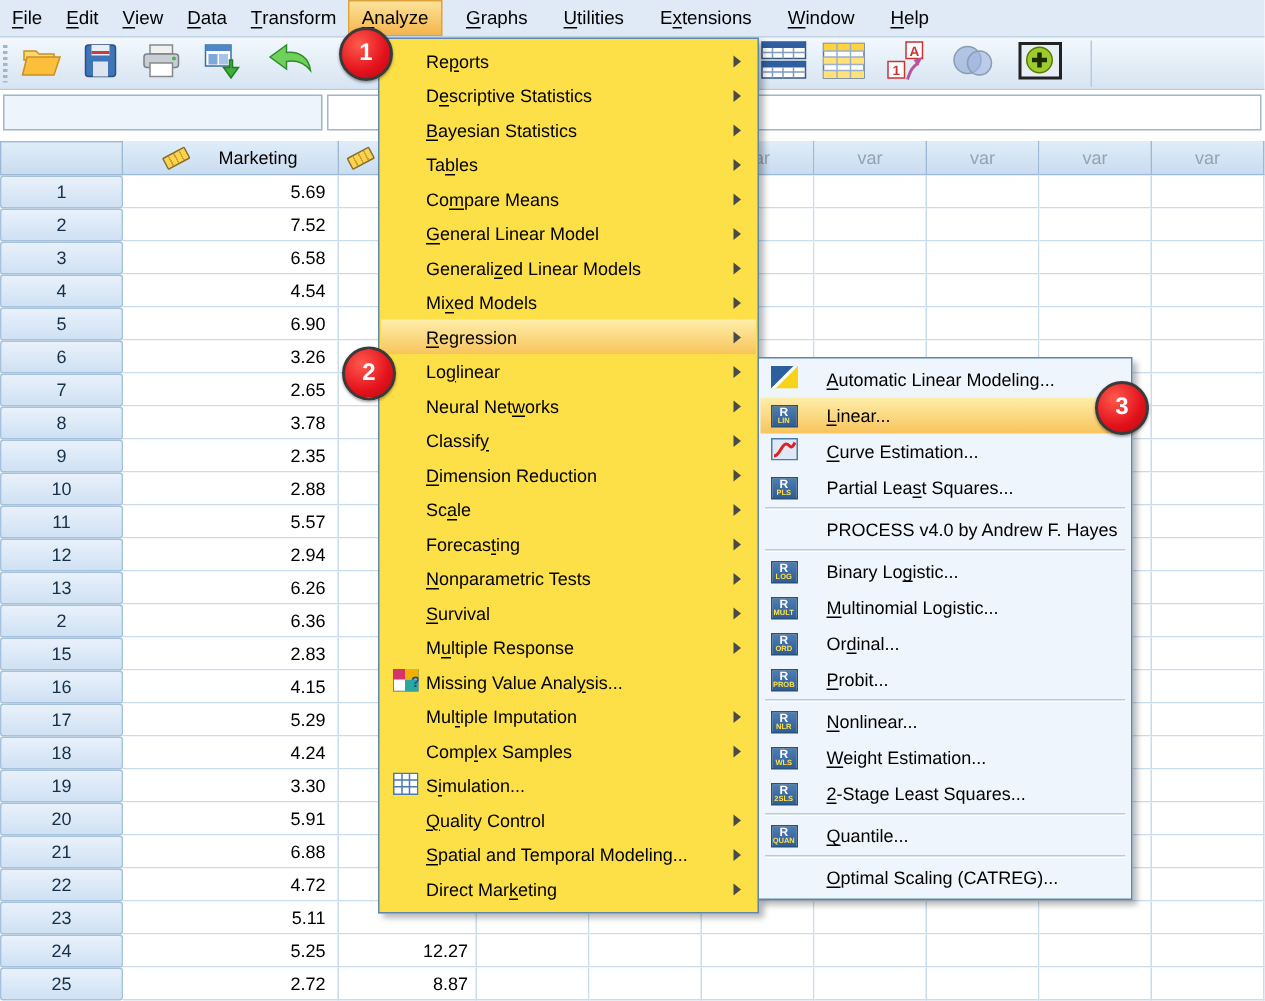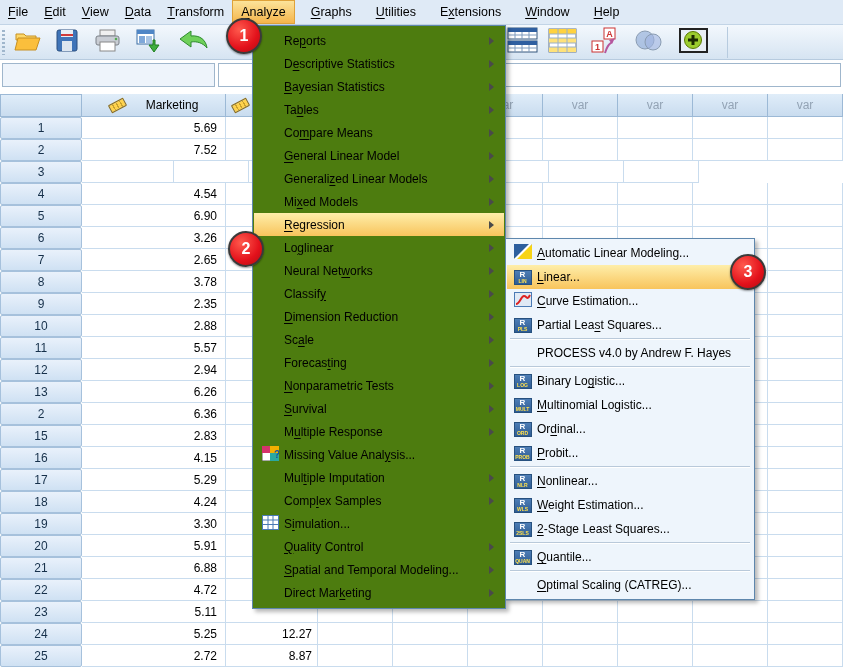--- a/index.html
+++ b/index.html
@@ -38,33 +38,33 @@
   .rn{box-sizing:border-box;width:82px;background:linear-gradient(#e9f1fb,#cfe1f3);
       border:1px solid #a6c1dc;border-radius:2px;display:flex;align-items:center;justify-content:center;
       font-size:12px;color:#16304a}
   .cell{box-sizing:border-box;border-right:1px solid #c9dcee;border-bottom:1px solid #c9dcee;background:#fff;
         font-size:12px;color:#000;display:flex;align-items:center;justify-content:flex-end;padding-right:8px}
   .w-m{width:144px}.w-2{width:92px;padding-right:5px}.w-v{width:75px}
   .ruler{display:inline-block;width:15px;height:7px;transform:rotate(-28deg);flex:0 0 auto;
          background:repeating-linear-gradient(90deg,#ffd24d 0 3px,#c9a22f 3px 4px);
          border:1px solid #8a6d1f;border-radius:1px}
   
-  .menu{position:absolute;left:252px;top:25px;width:254px;background:#4d7c0f;border:1px solid #5e87ad;
+  .menu{position:absolute;left:252px;top:25px;width:254px;background:#fde047;border:1px solid #5e87ad;
         box-shadow:3px 3px 4px rgba(0,0,0,.28);padding:3px 1px 4px;box-sizing:border-box;z-index:10}
   .menu-item{height:23px;display:flex;align-items:center;font-size:12px;color:#000;position:relative;padding-left:4px}
   .menu-item .ic{width:24px;min-width:24px;display:flex;justify-content:center;align-items:center}
   .menu-item .lb{margin-left:2px;white-space:nowrap}
   .menu-item.hl{background:linear-gradient(#feeeaa,#f8c45c)}
   .arrow{position:absolute;right:10px;width:0;height:0;border-left:5px solid #4a4a4a;
          border-top:4px solid transparent;border-bottom:4px solid transparent}
   .submenu{position:absolute;left:505px;top:238px;width:250px;background:#eef5fc;border:1px solid #5e87ad;
            box-shadow:3px 3px 4px rgba(0,0,0,.28);padding:2px 1px;box-sizing:border-box;z-index:11}
   .sm-item{height:24px;display:flex;align-items:center;font-size:12px;color:#000;position:relative;padding-left:3px}
   .sm-item .ic{width:25px;min-width:25px;display:flex;justify-content:center;align-items:center}
-  .sm-item .lb{margin-left:2px;white-space:nowrap}
+  .sm-item .lb{margin-left:16px;white-space:nowrap}
   .sm-item.hl{background:linear-gradient(#feeeaa,#f8c45c)}
   .sm-sep{height:1px;background:#b9c9da;border-bottom:1px solid #fff;margin:1px 3px}
   .ricon{width:18px;height:15px;background:linear-gradient(#4d7db5,#2f5d94);border:1px solid #27517f;
          box-sizing:border-box;display:flex;flex-direction:column;align-items:center;justify-content:center;line-height:1}
   .ricon .r{color:#fff;font-size:8px;font-weight:bold}
   .ricon .s{color:#ffe14d;font-size:5px;font-weight:bold}
   
   .step{position:absolute;width:36px;height:36px;border-radius:50%;box-sizing:border-box;
         background:radial-gradient(circle at 35% 30%,#ff5a4d,#e3111b 60%,#ad0d12);
         border:2px solid #3a3a3a;box-shadow:0 1px 2px rgba(0,0,0,.4);
@@ -227,20 +227,21 @@
         <div class="cell w-v"></div>
         <div class="cell w-v"></div>
         <div class="cell w-v"></div>
         <div class="cell w-v"></div>
         <div class="cell w-v"></div>
         <div class="cell w-v"></div>
         <div class="cell w-v"></div>
       </div>
       <div class="grow">
         <div class="rn">3</div>
+        <div class="cell w-m">6.58</div>
         <div class="cell w-2"></div>
         <div class="cell w-v"></div>
         <div class="cell w-v"></div>
         <div class="cell w-v"></div>
         <div class="cell w-v"></div>
         <div class="cell w-v"></div>
         <div class="cell w-v"></div>
         <div class="cell w-v"></div>
       </div>
       <div class="grow">

